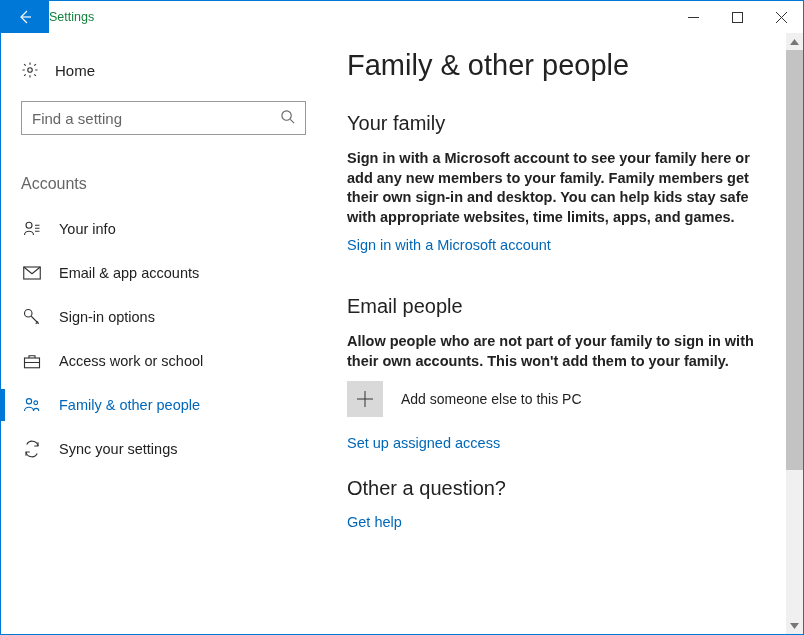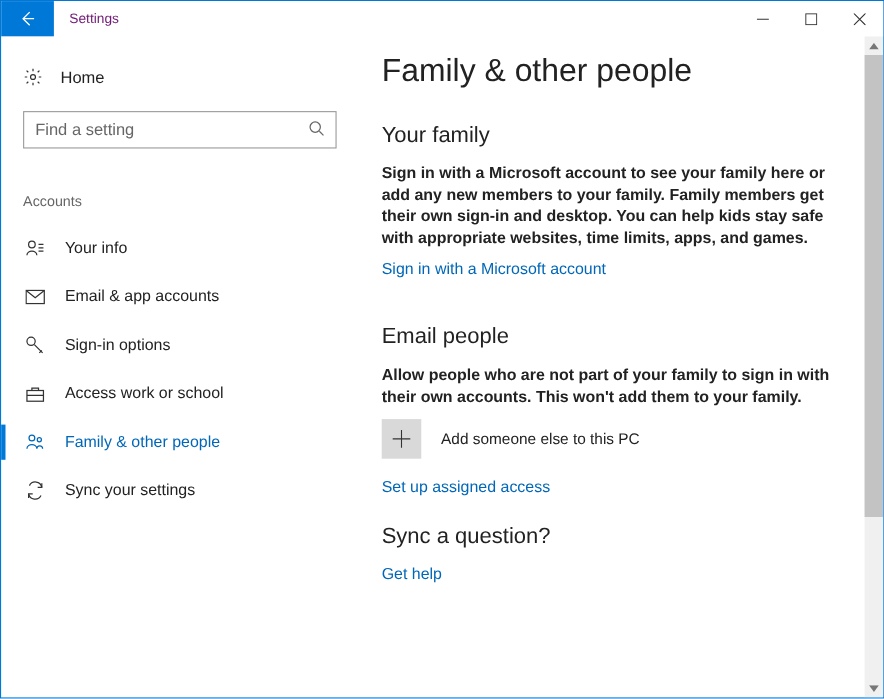--- a/index.html
+++ b/index.html
@@ -22,25 +22,24 @@
   }
   .titlebar .back {
     width: 48px;
     background: #0078d7;
     display: flex;
     align-items: center;
     justify-content: center;
     color: #fff;
   }
   .titlebar .title {
-    padding-left: 14px;
     display: flex;
     align-items: center;
     font-size: 12.5px;
-    color: #701a75;
+    color: #15803d;
     flex: 1;
   }
   .titlebar .winbtns {
     display: flex;
   }
   .titlebar .winbtns .wbtn {
     width: 44px;
     display: flex;
     align-items: center;
     justify-content: center;
@@ -81,21 +80,21 @@
     flex: 1;
     font-size: 15px;
     font-family: inherit;
     color: #333;
     background: transparent;
   }
   .searchbox input::placeholder { color: #666; }
   .searchbox .search-icon { color: #555; }
   .section-header {
     color: #666;
-    font-size: 13px;
+    font-size: 16px;
     margin-bottom: 14px;
   }
   .nav-item {
     display: flex;
     align-items: center;
     gap: 18px;
     height: 44px;
     padding-left: 2px;
     font-size: 14.5px;
     color: #222;
@@ -325,21 +324,21 @@
             <svg width="20" height="20" viewBox="0 0 20 20" stroke="#333" stroke-width="1">
               <path d="M10 2v16M2 10h16"></path>
             </svg>
           </div>
           <span>Add someone else to this PC</span>
         </div>
         <div class="link">Set up assigned access</div>
       </div>
 
       <div class="block">
-        <h2>Sync a question?</h2>
+        <h2>Other a question?</h2>
         <div class="link">Get help</div>
       </div>
     </div>
 
     <div class="scrollbar-track">
       <div class="scrollbar-arrow">
         <svg width="9" height="6" viewBox="0 0 9 6">
             <path d="M0 6 L4.5 0 L9 6 Z" fill="#777"></path>
           </svg>
       </div>

